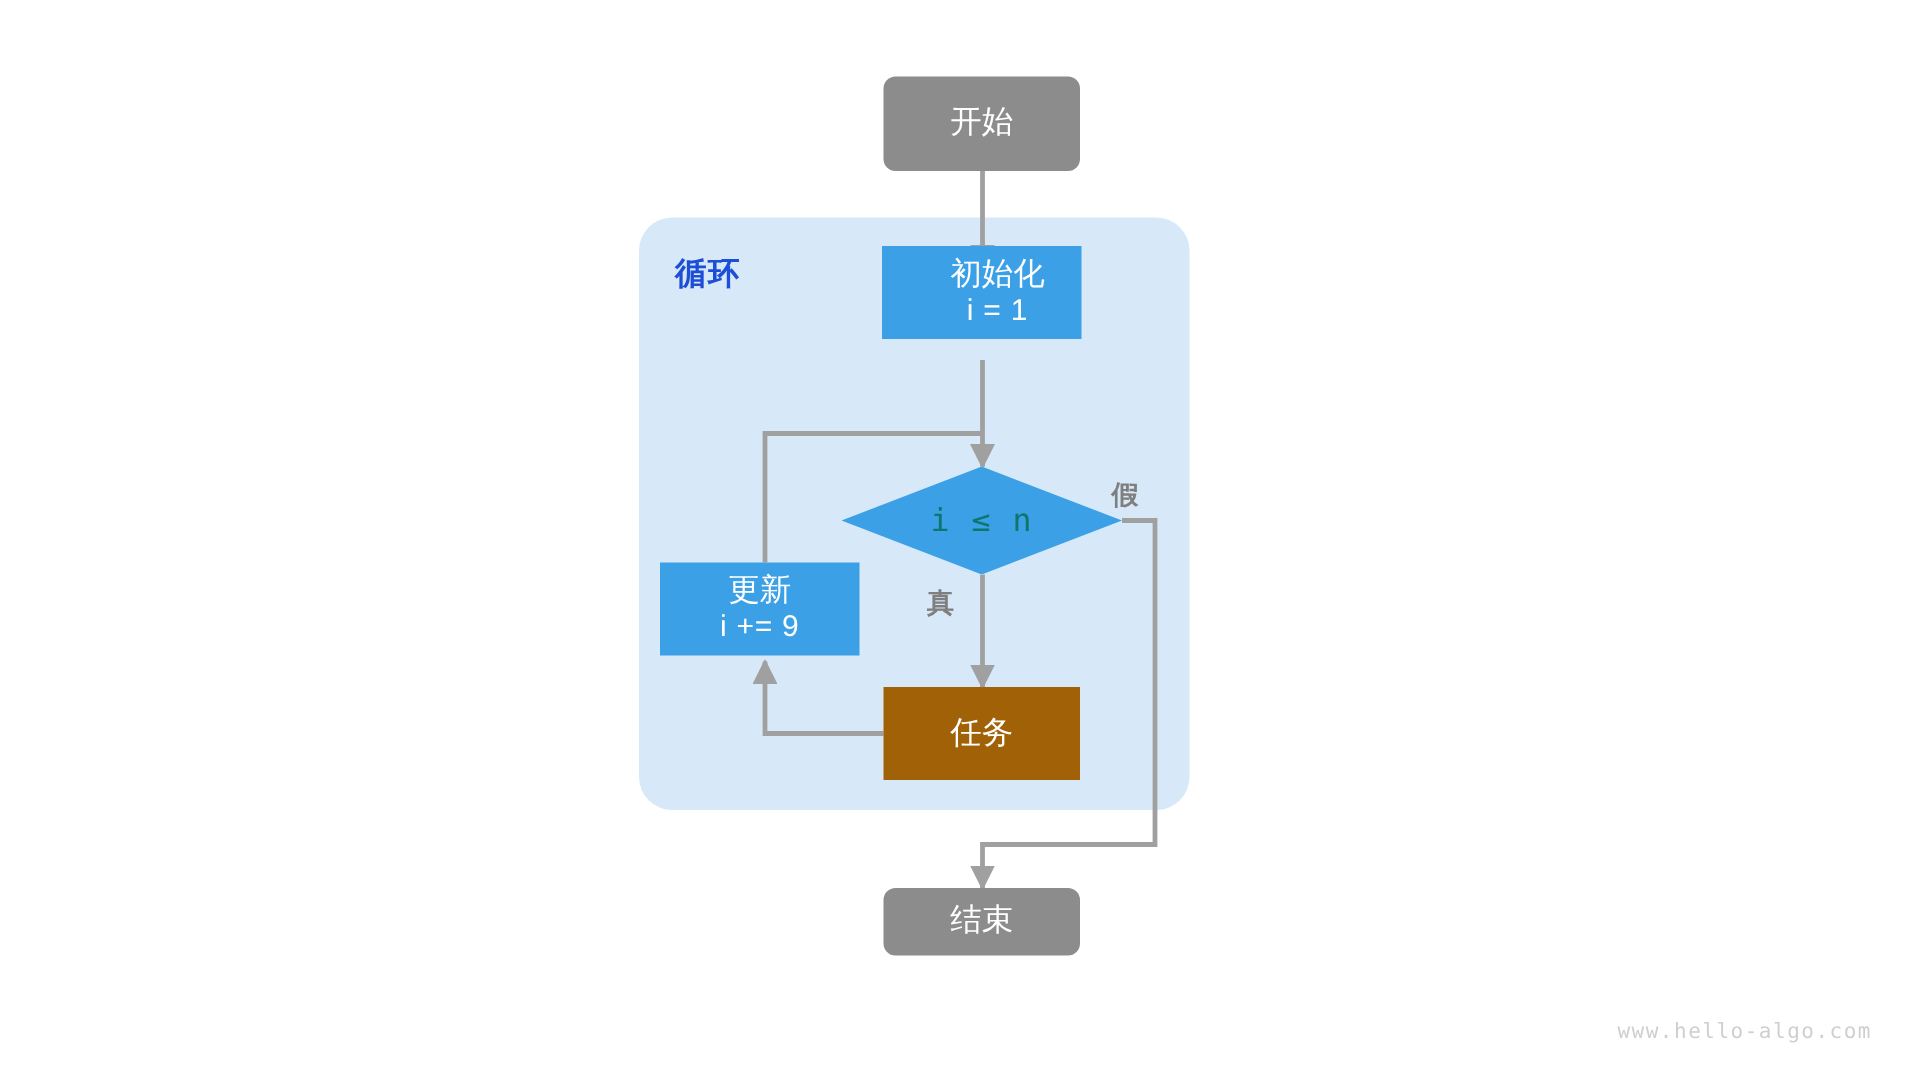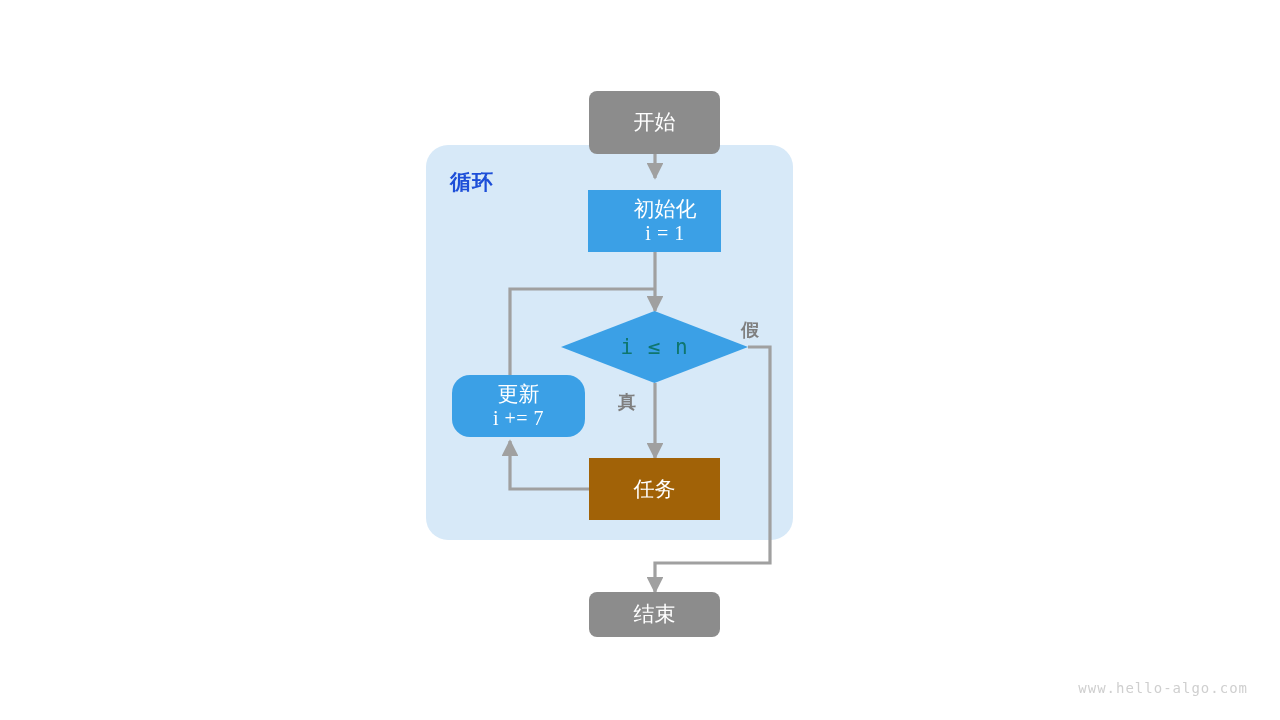--- a/index.html
+++ b/index.html
@@ -46,40 +46,40 @@
     color: #ffffff;
     text-align: center;
     line-height: 1.18;
     box-sizing: border-box;
   }
   .node .cjk {
     font-family: "Liberation Sans", "DejaVu Sans", sans-serif;
     font-size: 21px;
   }
   .node .code {
-    font-family: Liberation Serif, serif;
+    font-family: Liberation Sans, sans-serif;
     font-size: 20px;
     letter-spacing: 0.5px;
   }
 
   .terminal {
     background: #8c8c8c;
     border-radius: 8px;
   }
   .process {
     background: #3ba0e6;
   }
   .task {
     background: #a16207;
   }
 
   
-  #node-start  { left: 589px; top: 51px;  width: 131px; height: 63px; margin-top: 40px; }
-  #node-init   { left: 588px; top: 190px; width: 133px; height: 62px; padding-left: 21px; }
-  #node-update { left: 452px; top: 375px; width: 133px; height: 62px; border-radius: 18px; }
+  #node-start  { left: 589px; top: 51px;  width: 131px; height: 63px; }
+  #node-init   { left: 588px; top: 164px; width: 133px; height: 62px; padding-left: 21px; }
+  #node-update { left: 440px; top: 375px; width: 133px; height: 62px; }
   #node-task   { left: 589px; top: 458px; width: 131px; height: 62px; }
   #node-end    { left: 589px; top: 592px; width: 131px; height: 45px; align-items: center; }
 
   
   .decision {
     position: absolute;
     left: 561px;
     top: 311px;
     width: 187px;
     height: 72px;
@@ -172,21 +172,21 @@
     <span class="code">i = 1</span>
   </div>
 
   <div class="decision">
     <div class="shape"></div>
     <div class="dec-text">i ≤ n</div>
   </div>
 
   <div id="node-update" class="node process">
     <span class="cjk">更新</span>
-    <span class="code">i += 7</span>
+    <span class="code">i += 9</span>
   </div>
 
   <div id="node-task" class="node task">
     <span class="cjk">任务</span>
   </div>
 
   <div id="node-end" class="node terminal">
     <span class="cjk">结束</span>
   </div>
 

